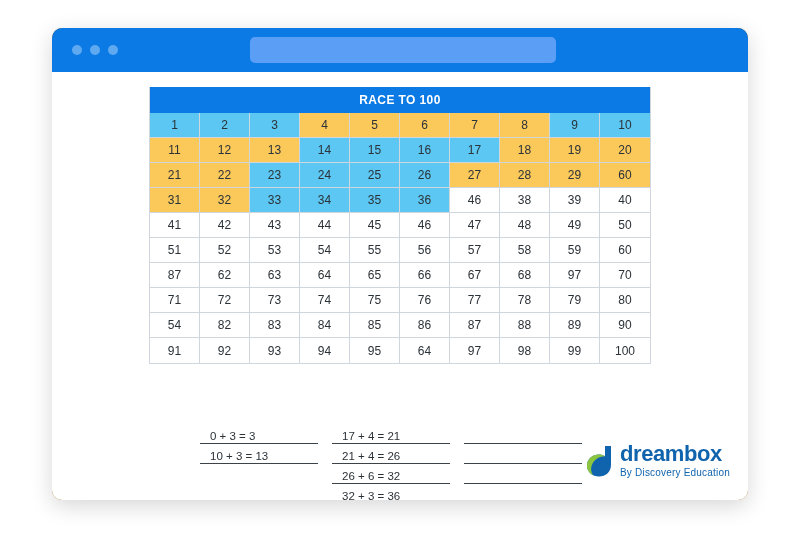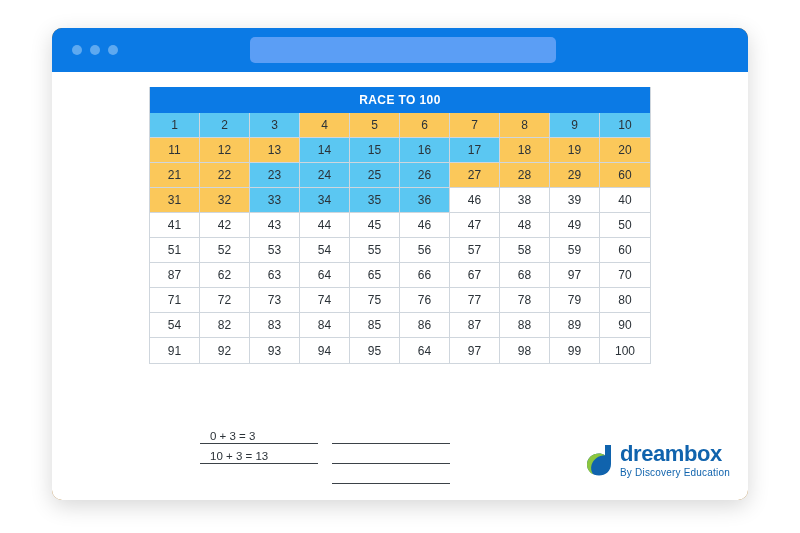--- a/index.html
+++ b/index.html
@@ -136,21 +136,21 @@
     padding-left: 10px;
     box-sizing: border-box;
   }
 
   
   .logo {
     position: absolute;
     right: 18px;
     bottom: 22px;
     display: flex;
-    align-items: flex-start;
+    align-items: center;
     gap: 6px;
   }
   .logo-mark {
     position: relative;
     width: 30px;
     height: 34px;
   }
   .logo-text {
     display: flex;
     flex-direction: column;
@@ -293,20 +293,26 @@
             <div class="cell">100</div>
           </div>
       </div>
 
       <div class="equations">
           <div class="eq-col">
             <div class="eq-line">0 + 3 = 3</div>
             <div class="eq-line">10 + 3 = 13</div>
           </div>
           <div class="eq-col">
+            <div class="eq-line">17 + 4 = 21</div>
+            <div class="eq-line">21 + 4 = 26</div>
+            <div class="eq-line">26 + 6 = 32</div>
+            <div class="eq-line">32 + 3 = 36</div>
+          </div>
+          <div class="eq-col">
             <div class="eq-line"></div>
             <div class="eq-line"></div>
             <div class="eq-line"></div>
             <div class="eq-line"></div>
           </div>
         </div>
 
       <div class="logo">
         <div class="logo-mark">
           <svg width="30" height="34" viewBox="0 0 30 34" aria-hidden="true">

